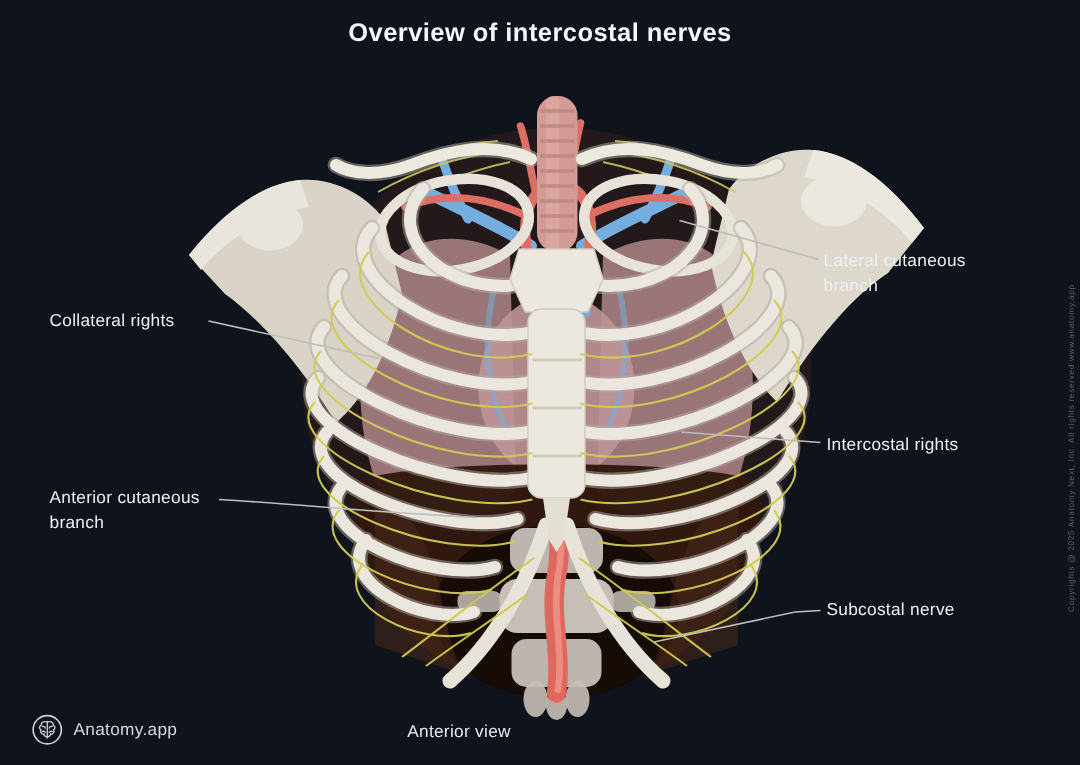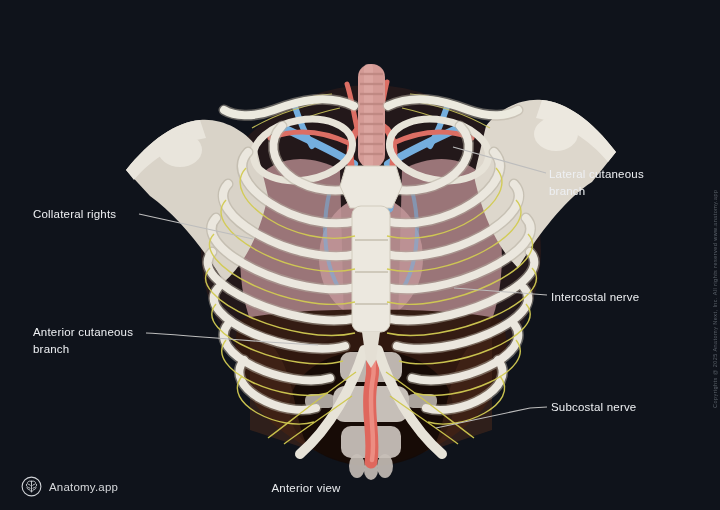--- a/index.html
+++ b/index.html
@@ -32,20 +32,21 @@
     position:absolute;right:2px;top:118px;height:290px;
     writing-mode:vertical-rl;transform:rotate(180deg);
     font-size:5.5px;color:#596069;letter-spacing:.45px;white-space:nowrap;
   }
 </style>
 </head>
 <body>
 
 <div class="stage">
 
+  <div class="title">Overview of intercostal nerves</div>
 
   <svg class="illustration" width="720" height="510" viewBox="0 0 720 510">
 
     <g>
       <ellipse cx="371" cy="250" rx="170" ry="165" fill="#23181a"></ellipse>
 
       <path d="M340,170 C300,148 258,160 246,200 C236,250 238,300 258,338 C290,356 330,348 344,326 Z" fill="#b48a8e" opacity="0.82"></path>
       <path d="M402,170 C442,148 484,160 496,200 C506,250 504,300 484,338 C452,356 412,348 398,326 Z" fill="#b48a8e" opacity="0.82"></path>
 
       <ellipse cx="371" cy="258" rx="52" ry="62" fill="#c09597" opacity="0.9"></ellipse>
@@ -225,21 +226,21 @@
       <path d="M547,407 L530,408 L436,428"></path>
     </g>
   </svg>
 
   <div class="anno left" style="left:33px;top:206px;">Collateral rights</div>
 
   <div class="anno left" style="left:549px;top:166px;width:112px;">Lateral cutaneous branch</div>
 
   <div class="anno left" style="left:33px;top:324px;width:128px;">Anterior cutaneous branch</div>
 
-  <div class="anno left" style="left:551px;top:289px;">Intercostal nerve</div>
+  <div class="anno left" style="left:551px;top:289px;">Intercostal rights</div>
 
   <div class="anno left" style="left:551px;top:399px;text-align:center;">Subcostal nerve</div>
 
   <div class="caption">Anterior view</div>
 
   <div class="brand">
     <svg width="21" height="21" viewBox="0 0 21 21">
       <circle cx="10.5" cy="10.5" r="9.4" fill="none" stroke="#cfd2d6" stroke-width="1.1"></circle>
       <g fill="none" stroke="#cfd2d6" stroke-width="0.9" stroke-linecap="round">
         <path d="M10.5,5 V16"></path>

